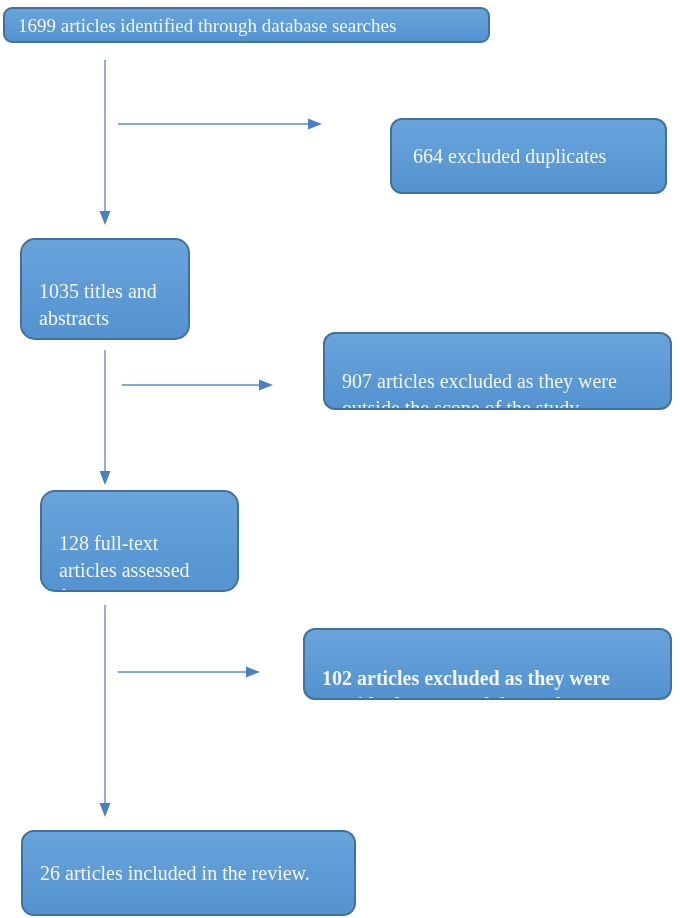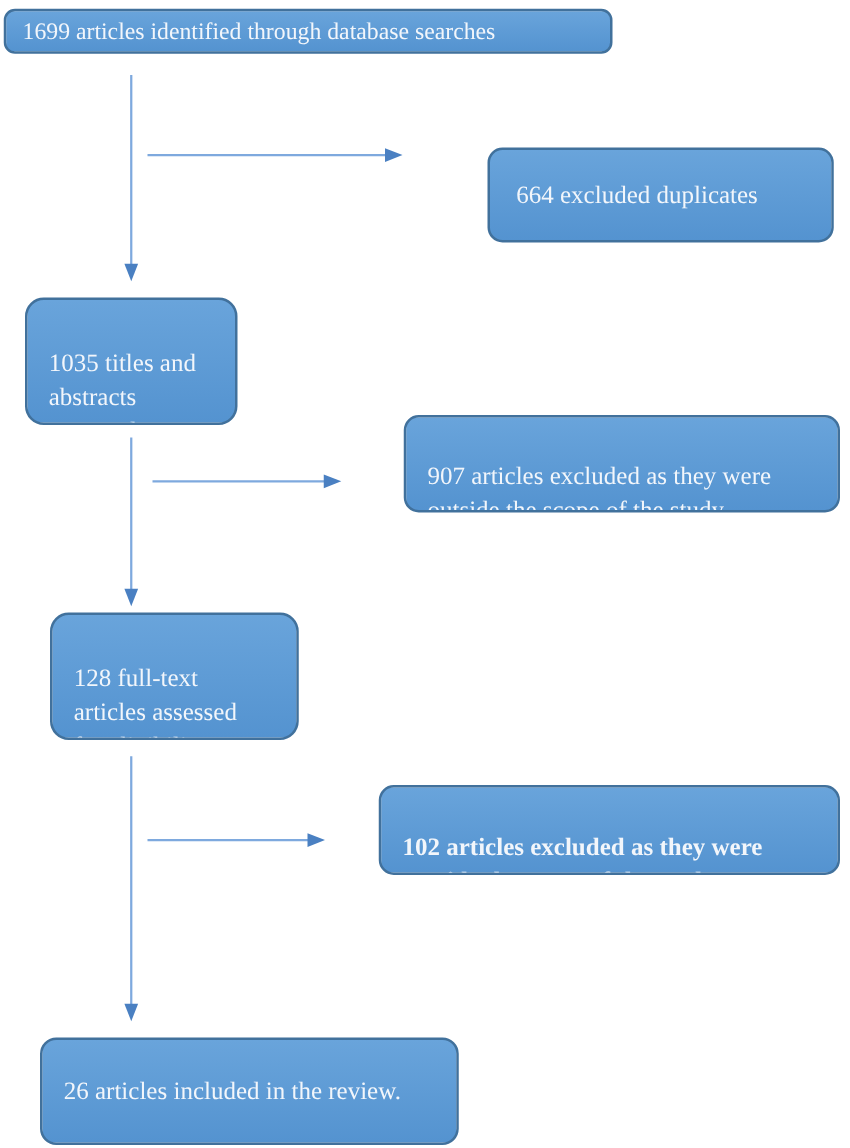--- a/index.html
+++ b/index.html
@@ -83,21 +83,21 @@
     border-radius: 15px;
     padding: 11px 6px 0 17px;
   }
   .box-excluded-102 {
     left: 303px; top: 628px; width: 369px; height: 72px;
     border-radius: 12px;
     padding: 8px 6px 0 17px;
     font-weight: bold;
   }
   .box-included {
-    left: 32px; top: 830px; width: 335px; height: 86px;
+    left: 21px; top: 830px; width: 335px; height: 86px;
     border-radius: 13px;
     padding-left: 17px;
   }
 </style>
 </head>
 <body>
 
 <div class="canvas">
 
   <svg class="arrows" width="680" height="918" viewBox="0 0 680 918" xmlns="http://www.w3.org/2000/svg">

